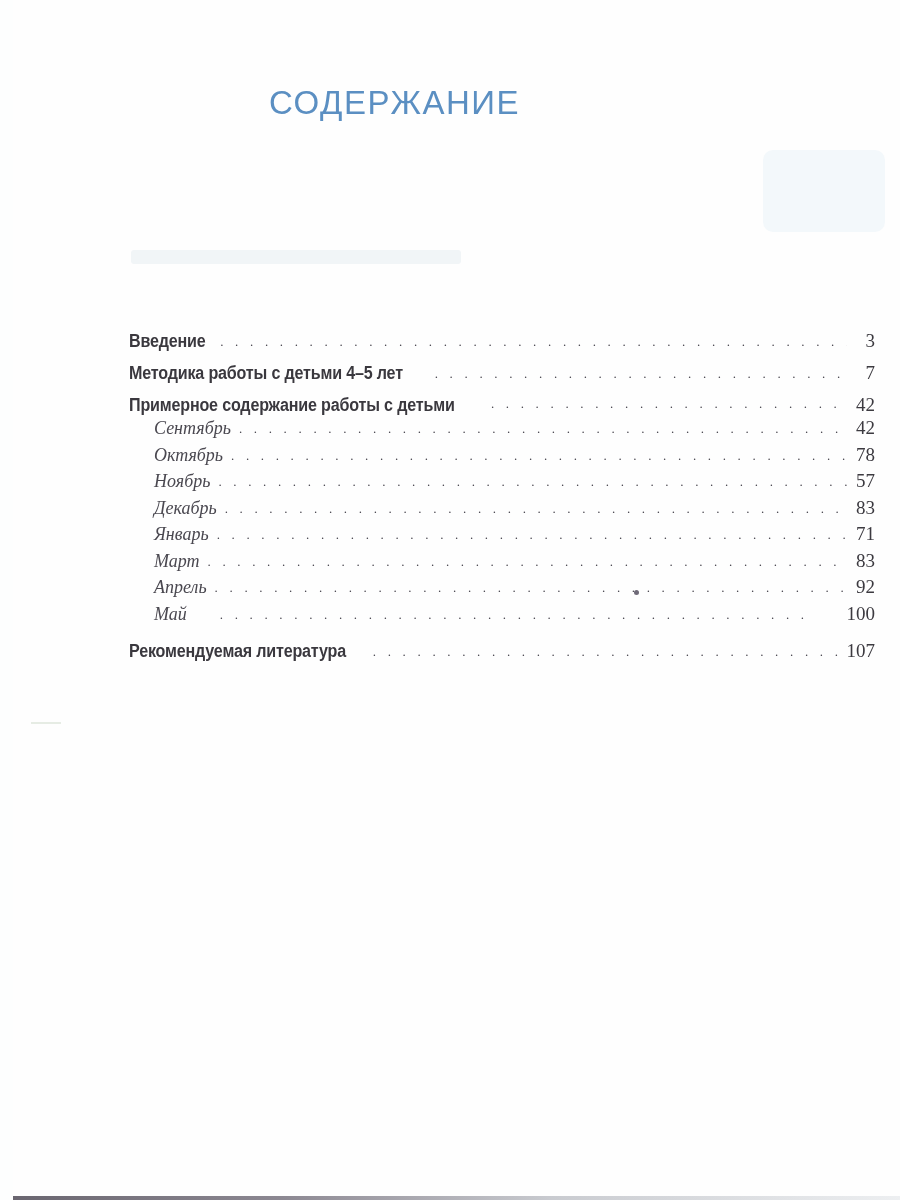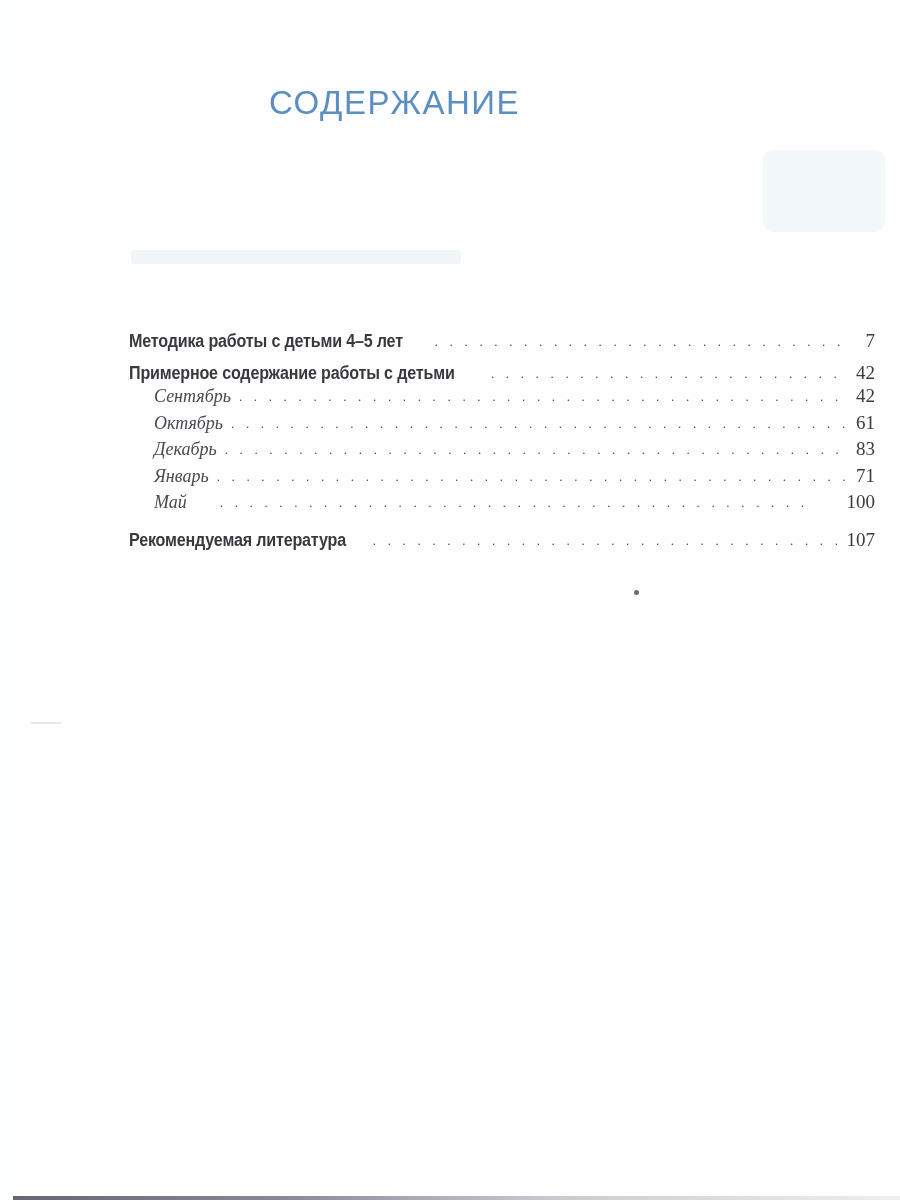--- a/index.html
+++ b/index.html
@@ -101,20 +101,21 @@
     .row.sub {
       margin-bottom: 0px;
       line-height: 24.5px;
     }
     .row.sub.last {
       margin-bottom: 12px;
       gap: 25px;
     }
     .row.group-head {
       margin-bottom: 0;
+      align-items: center;
     }
     .bottom-edge {
       position: absolute;
       left: 0;
       bottom: 0;
       width: 900px;
       height: 4px;
       background: linear-gradient(to right, #6a6670 0%, #8c8892 30%, #c9cbd0 60%, #eef0f2 100%);
     }
     .speck {
@@ -135,20 +136,25 @@
 <body>
 
 <div class="page">
   <div class="ghost-box"></div>
   <div class="ghost-bar"></div>
 
   <h1 class="title">СОДЕРЖАНИЕ</h1>
 
   <div class="toc">
 
+    <div class="row main">
+      <span class="label">Введение</span>
+      <span class="leader"></span>
+      <span class="page-num">3</span>
+    </div>
 
     <div class="row main">
       <span class="label">Методика работы с детьми 4–5 лет</span>
       <span class="leader"></span>
       <span class="page-num">7</span>
     </div>
 
 
     <div class="row main group-head">
       <span class="label">Примерное содержание работы с детьми</span>
@@ -158,38 +164,53 @@
 
     <div class="row sub">
       <span class="label">Сентябрь</span>
       <span class="leader"></span>
       <span class="page-num">42</span>
     </div>
 
     <div class="row sub">
       <span class="label">Октябрь</span>
       <span class="leader"></span>
-      <span class="page-num">61</span>
-    </div>
-
+      <span class="page-num">78</span>
+    </div>
+
+    <div class="row sub">
+      <span class="label">Ноябрь</span>
+      <span class="leader"></span>
+      <span class="page-num">57</span>
+    </div>
 
     <div class="row sub">
       <span class="label">Декабрь</span>
       <span class="leader"></span>
       <span class="page-num">83</span>
     </div>
 
     <div class="row sub">
       <span class="label">Январь</span>
       <span class="leader"></span>
       <span class="page-num">71</span>
     </div>
 
 
-
+    <div class="row sub">
+      <span class="label">Март</span>
+      <span class="leader"></span>
+      <span class="page-num">83</span>
+    </div>
+
+    <div class="row sub">
+      <span class="label">Апрель</span>
+      <span class="leader"></span>
+      <span class="page-num">92</span>
+    </div>
 
     <div class="row sub last">
       <span class="label">Май</span>
       <span class="leader"></span>
       <span class="page-num">100</span>
     </div>
 
     <div class="row main">
       <span class="label">Рекомендуемая литература</span>
       <span class="leader"></span>

